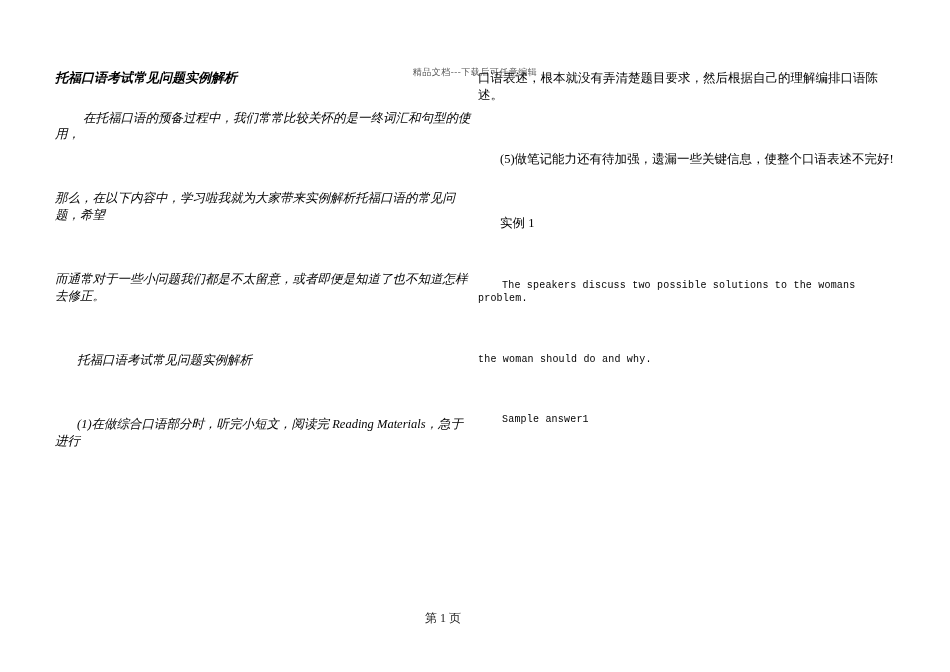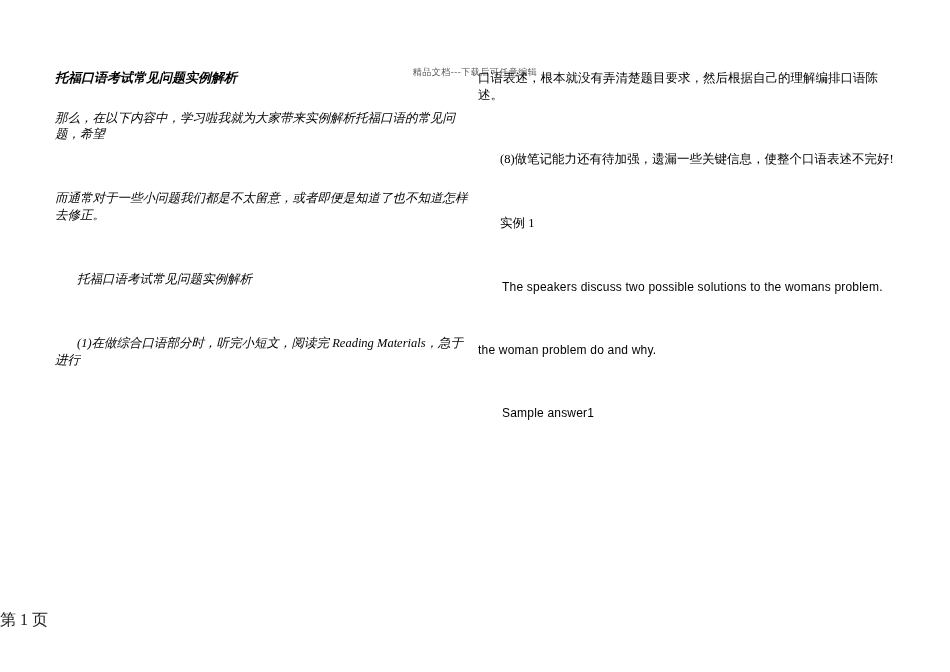--- a/index.html
+++ b/index.html
@@ -31,22 +31,22 @@
     color: #555555;
     font-family: "Liberation Serif", serif;
     letter-spacing: 0.5px;
     margin-top: 36px;
   }
   .footer-note {
     position: absolute;
     top: 610px;
     left: 0;
     width: 886px;
-    text-align: left;
-    font-size: 16px;
+    text-align: center;
+    font-size: 12px;
     color: #222222;
     font-family: "Liberation Serif", serif;
   }
   .col {
     position: absolute;
     top: 70px;
     width: 420px;
   }
   .col-left {
     left: 55px;
@@ -69,50 +69,51 @@
     font-family: "Liberation Serif", serif;
     text-align: left;
   }
   .para.indent {
     text-indent: 28px;
   }
   .para.indent-sm {
     text-indent: 22px;
   }
   .para.mono {
-    font-family: Liberation Sans, sans-serif;
-    font-size: 12px;
+    font-family: Liberation Mono, monospace;
+    font-size: 10px;
     letter-spacing: 0.2px;
   }
   .para.mono.ind {
     text-indent: 24px;
   }
   .r-first {
     margin-top: 0;
   }
 </style>
 </head>
 <body>
 
 <div class="page">
 
   <div class="header-note">精品文档---下载后可任意编辑</div>
 
   <div class="col col-left">
     <h1 class="doc-title">托福口语考试常见问题实例解析</h1>
+    <p class="para indent">在托福口语的预备过程中，我们常常比较关怀的是一终词汇和句型的使用，</p>
     <p class="para">那么，在以下内容中，学习啦我就为大家带来实例解析托福口语的常见问题，希望</p>
     <p class="para">而通常对于一些小问题我们都是不太留意，或者即便是知道了也不知道怎样去修正。</p>
     <p class="para indent-sm">托福口语考试常见问题实例解析</p>
     <p class="para indent-sm">(1)在做综合口语部分时，听完小短文，阅读完 Reading Materials，急于进行</p>
   </div>
 
   <div class="col col-right">
     <p class="para r-first">口语表述，根本就没有弄清楚题目要求，然后根据自己的理解编排口语陈述。</p>
-    <p class="para indent-sm">(8)做笔记能力还有待加强，遗漏一些关键信息，使整个口语表述不完好!</p>
+    <p class="para indent-sm">(5)做笔记能力还有待加强，遗漏一些关键信息，使整个口语表述不完好!</p>
     <p class="para indent-sm">实例 1</p>
     <p class="para mono ind">The speakers discuss two possible solutions to the womans problem.</p>
-    <p class="para mono">the woman problem do and why.</p>
+    <p class="para mono">the woman should do and why.</p>
     <p class="para mono ind">Sample answer1</p>
   </div>
 
   <div class="footer-note">第 1 页</div>
 
 </div>
 
 </body></html>

